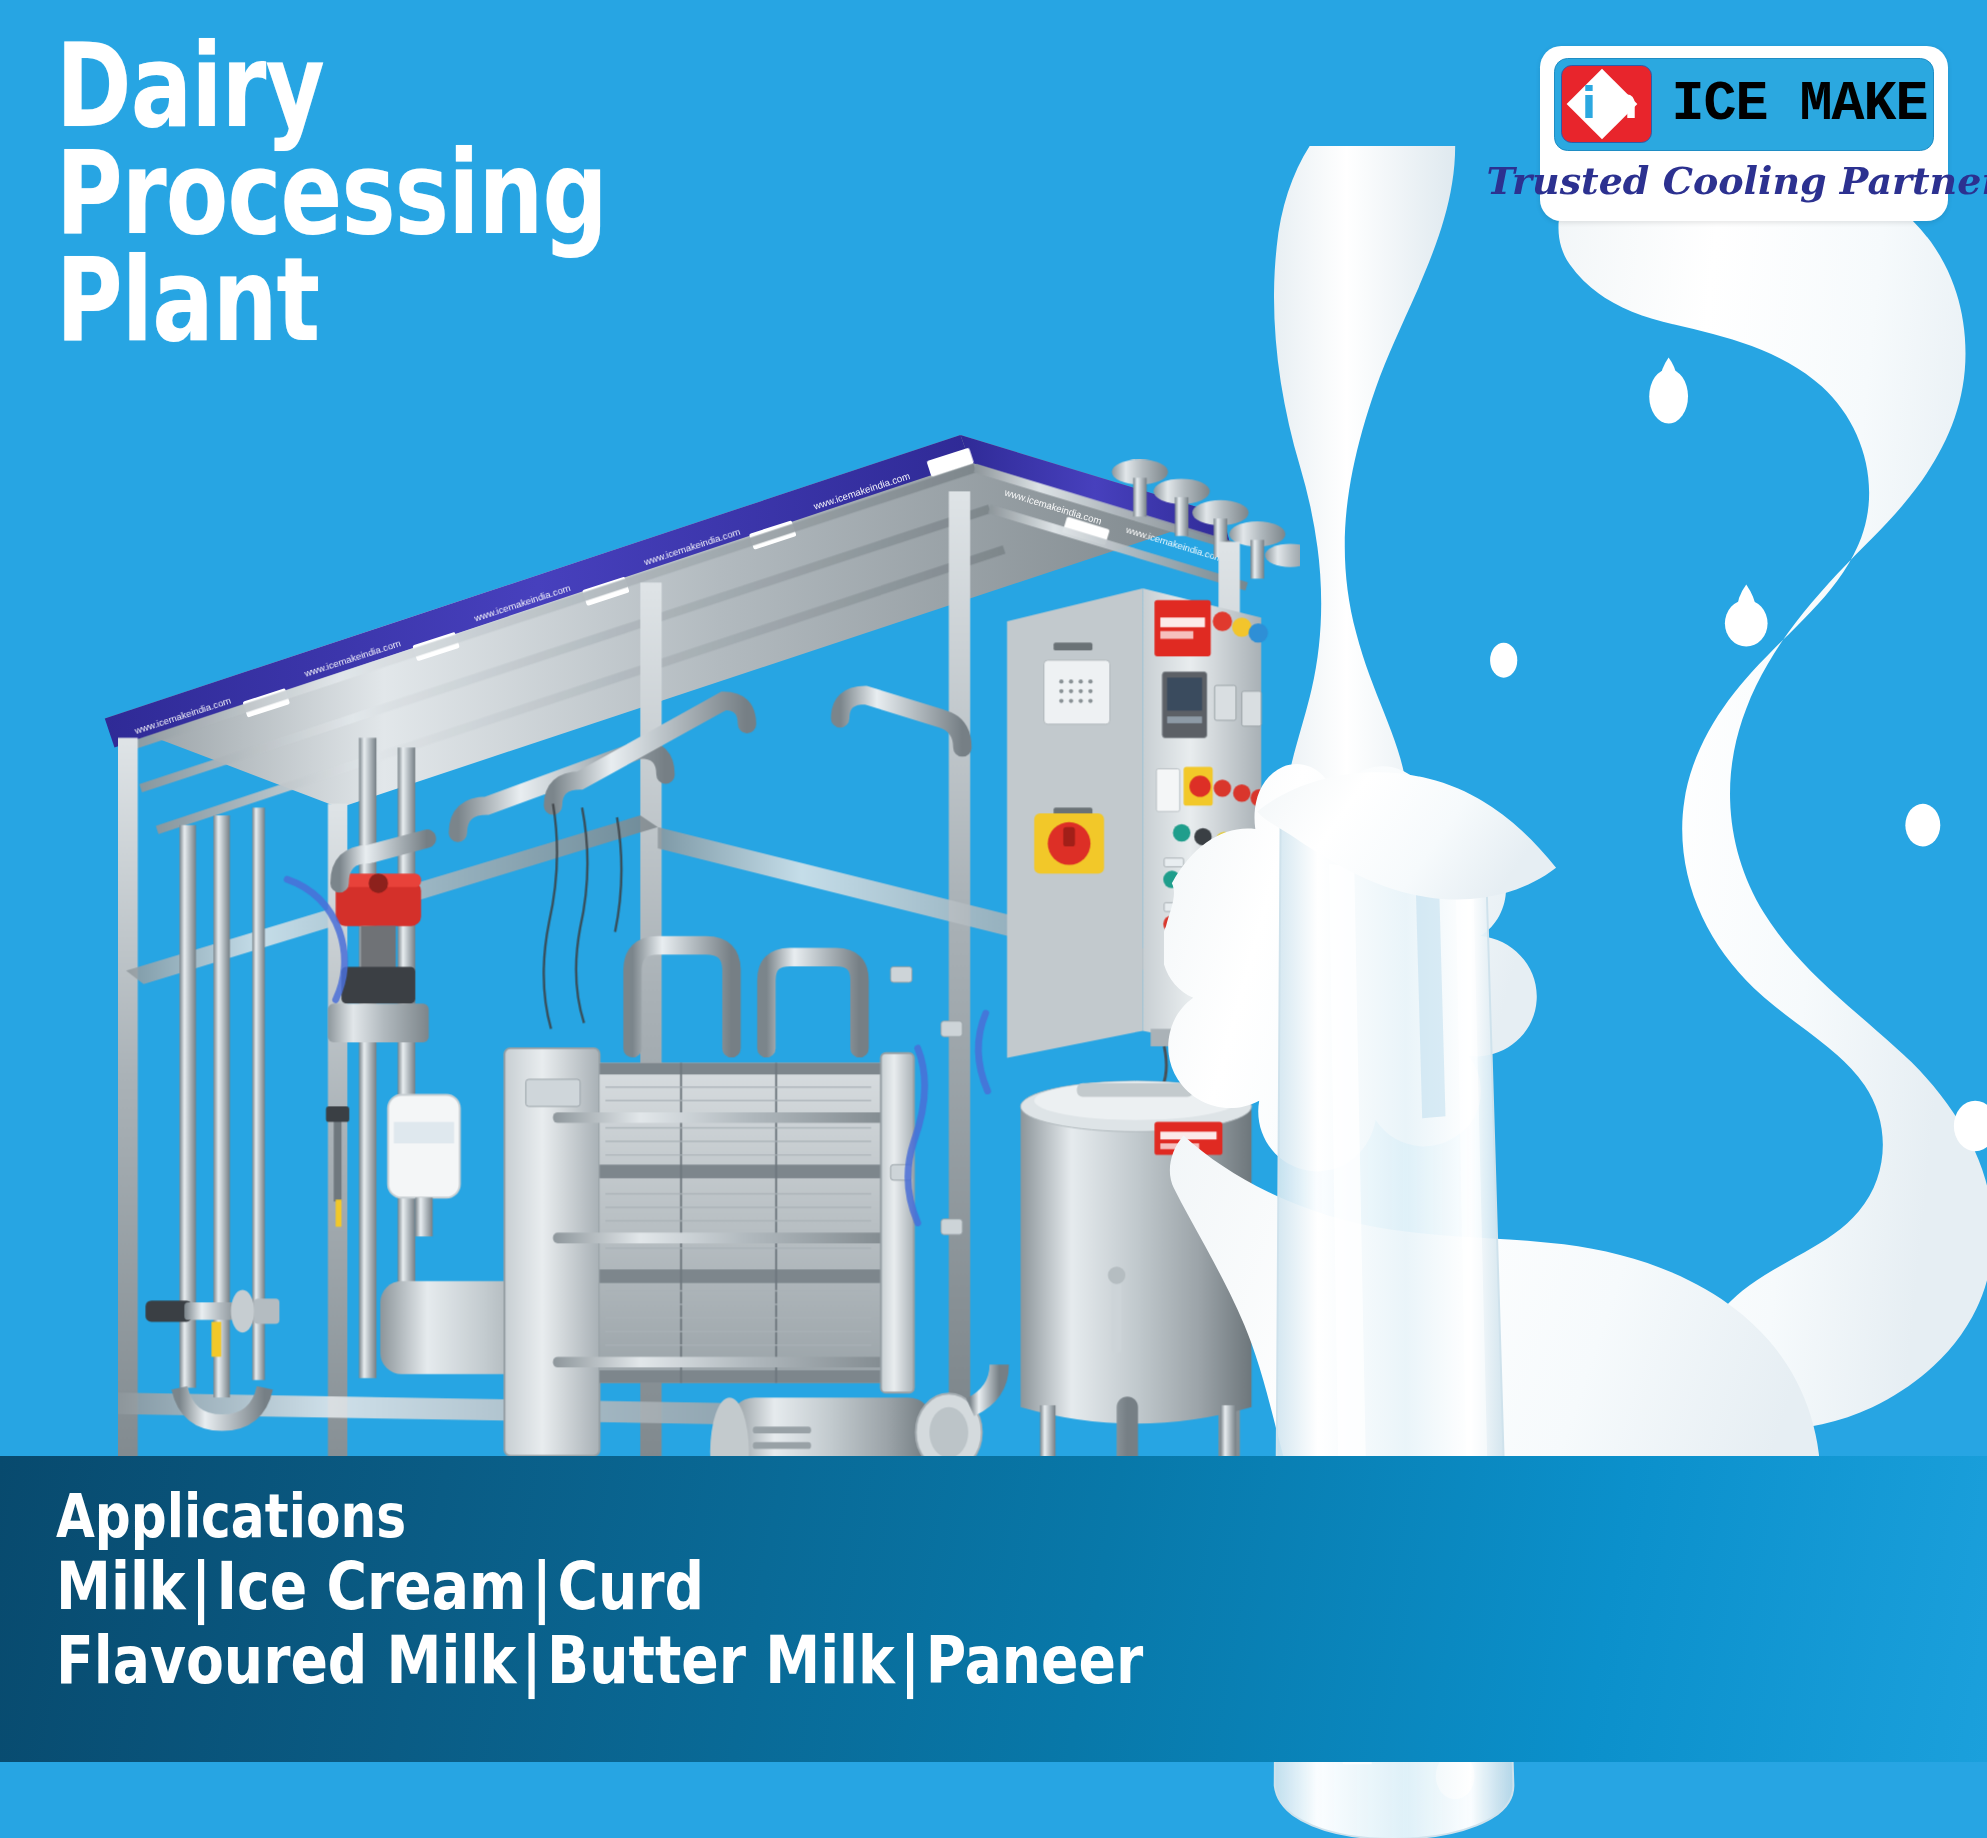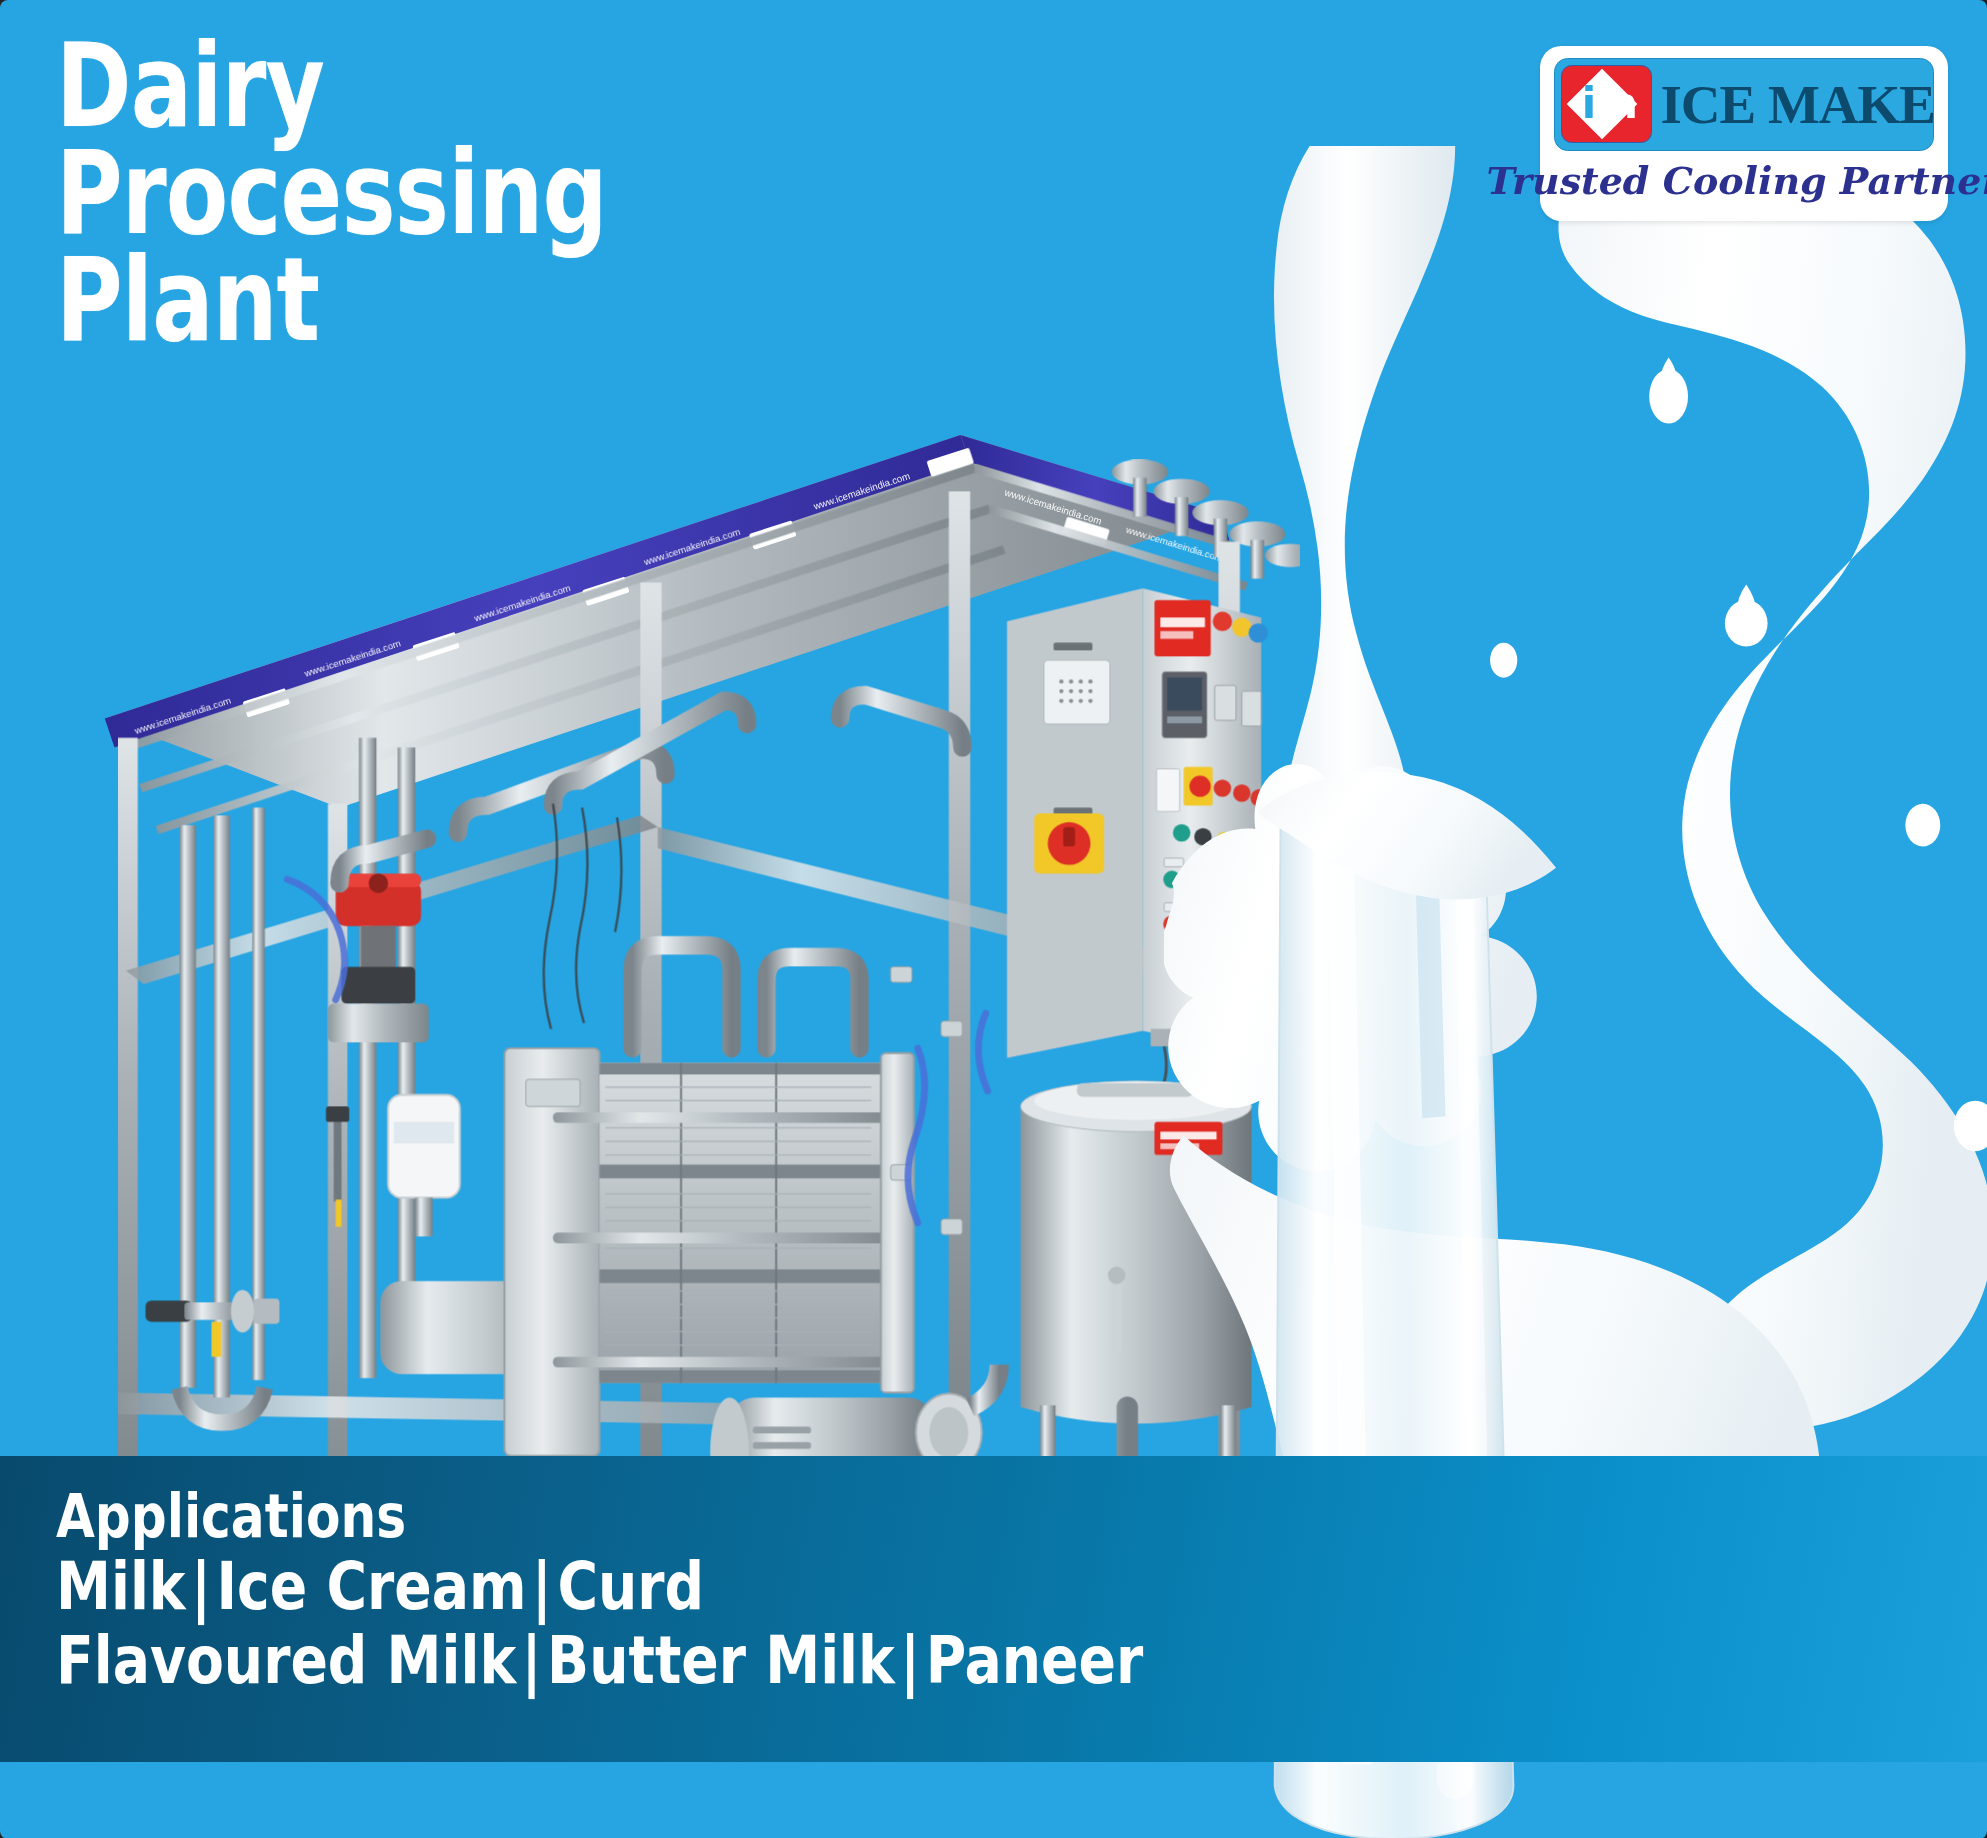--- a/index.html
+++ b/index.html
@@ -4,21 +4,20 @@
 <style>
   * { margin:0; padding:0; box-sizing:border-box; }
   html,body { background:#222; }
   body { font-family:"Liberation Sans", sans-serif; }
 
   #poster {
     position:relative;
     width:1987px; height:1839px;
     background:#27a5e3;
     overflow:hidden;
-    border-radius:8px;
   }
 
   
   #title-block {
     position:absolute; left:56px; top:33px; z-index:40;
     color:#ffffff;
     font-family:"Liberation Sans Narrow","DejaVu Sans Condensed","Liberation Sans", sans-serif;
     font-weight:bold;
     font-size:115px;
     line-height:0.93;
@@ -67,26 +66,26 @@
     position:absolute; left:0; top:0; width:100%; height:100%;
     display:flex; align-items:center; justify-content:center;
     font-family:"DejaVu Sans","Liberation Sans",sans-serif;
     font-weight:bold; font-size:42px; line-height:1;
     letter-spacing:-1.9px;
     padding-left:3.9px;
   }
   #logo-mark .imtext .i { color:#2ba8e0; }
   #logo-mark .imtext .m { color:#ffffff; }
   #logo-name {
-    color:#0c4a6e;
-    font-family:Liberation Serif, serif;
+    color:#000000;
+    font-family:Liberation Mono, monospace;
     font-weight:bold;
     font-size:55px;
     letter-spacing:-1px;
-    margin-left:8px;
+    margin-left:19px;
     white-space:nowrap;
   }
   #logo-tag {
     flex:1 1 auto;
     display:flex; align-items:center; justify-content:center;
     color:#2c3190;
     font-family:"DejaVu Serif","Liberation Serif",serif;
     font-style:italic;
     font-weight:bold;
     font-size:38px;

